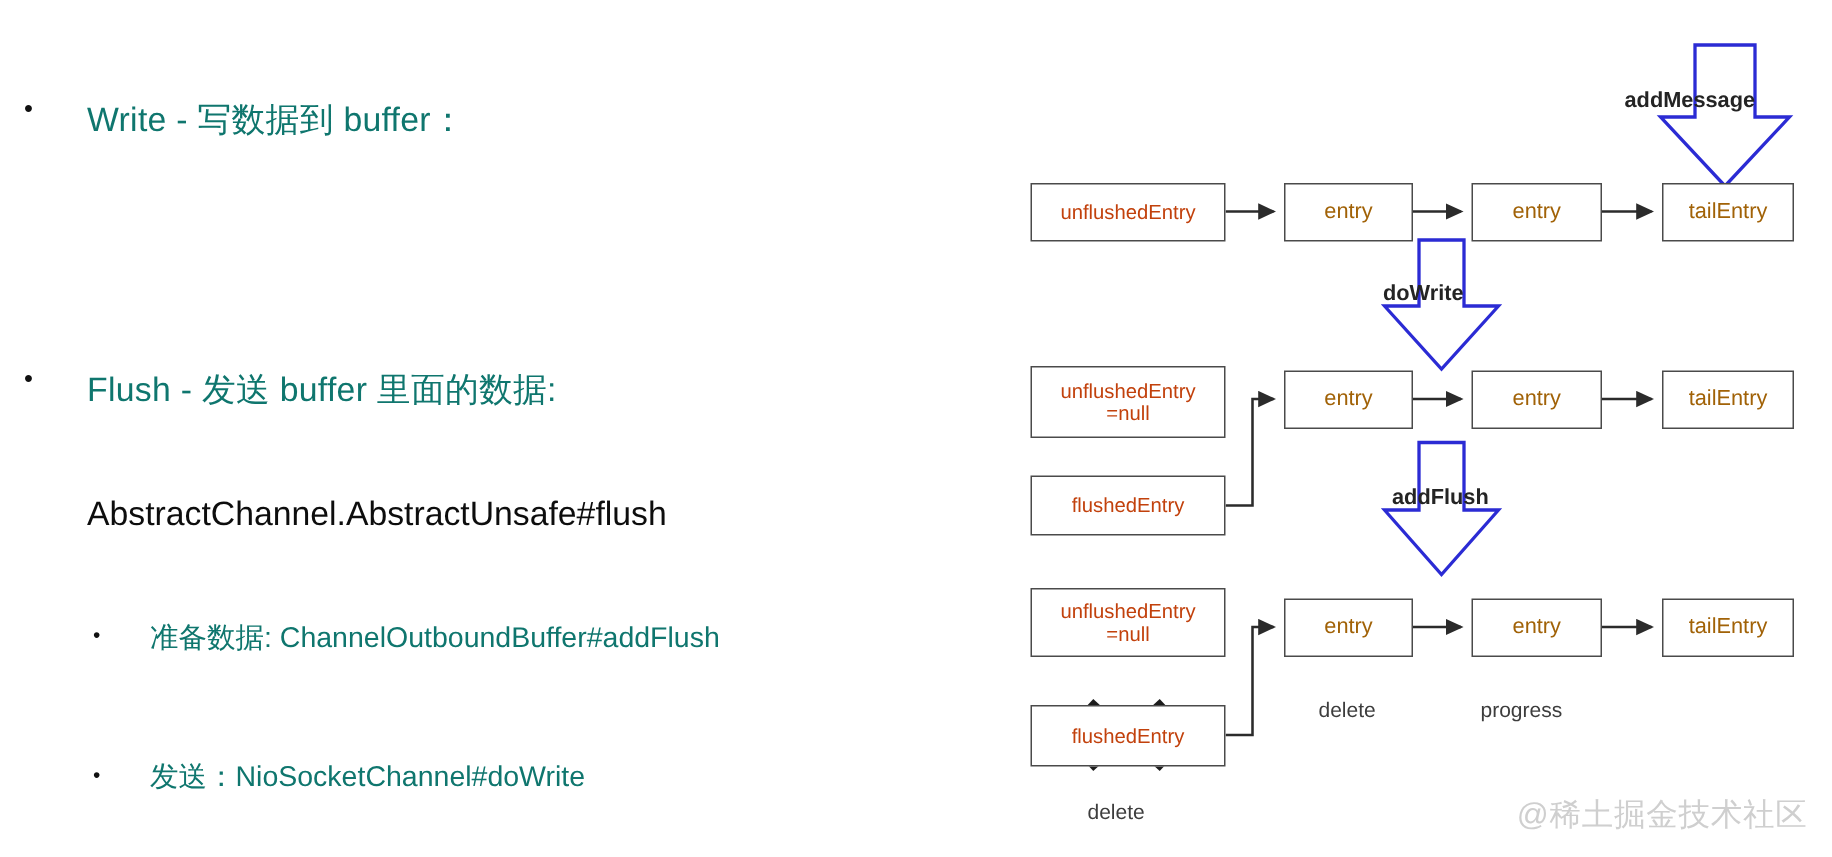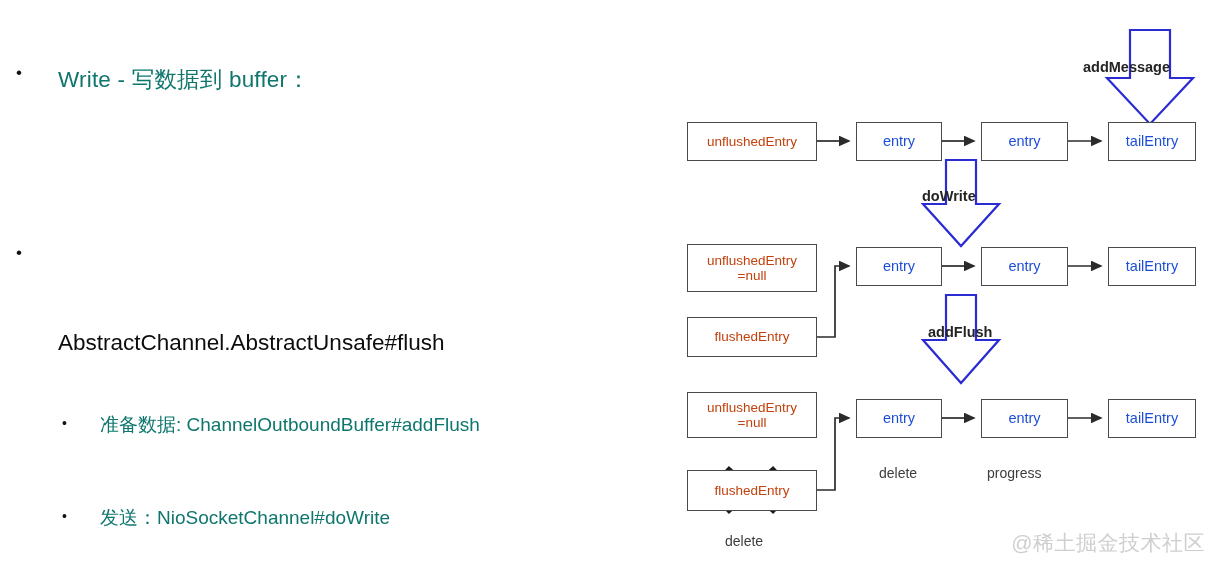--- a/index.html
+++ b/index.html
@@ -75,21 +75,21 @@
     border: 1.6px solid #4a4a4a;
     background: #fff;
     display: flex;
     align-items: center;
     justify-content: center;
     text-align: center;
     line-height: 1.12;
   }
   .nodebox .label { white-space: pre-line; }
   .label-red  { color: #c2410c; font-size: 13.5px; }
-  .label-dark { color: #1d4ed8; font-size: 14.5px; }
+  .label-dark { color: #a16207; font-size: 14.5px; }
 
   .caption {
     position: absolute;
     font-size: 14px;
     color: #3d3d3d;
     white-space: nowrap;
   }
 
   .arrow-label {
     position: absolute;
@@ -115,20 +115,21 @@
 <div id="left-pane">
 
   <div class="bullet-row lvl1" id="row-write">
     <span class="bullet-dot">•</span>
     <span class="bullet-text">Write - 写数据到 buffer：</span>
   </div>
 
 
   <div class="bullet-row lvl1" id="row-flush">
     <span class="bullet-dot">•</span>
+    <span class="bullet-text">Flush - 发送 buffer 里面的数据:</span>
   </div>
 
   <div class="code-line" id="line-flush">AbstractChannel.AbstractUnsafe#flush</div>
 
   <div class="bullet-row lvl2" id="row-prepare">
     <span class="bullet-dot">•</span>
     <span class="bullet-text">准备数据: ChannelOutboundBuffer#addFlush</span>
   </div>
 
   <div class="bullet-row lvl2" id="row-send">

